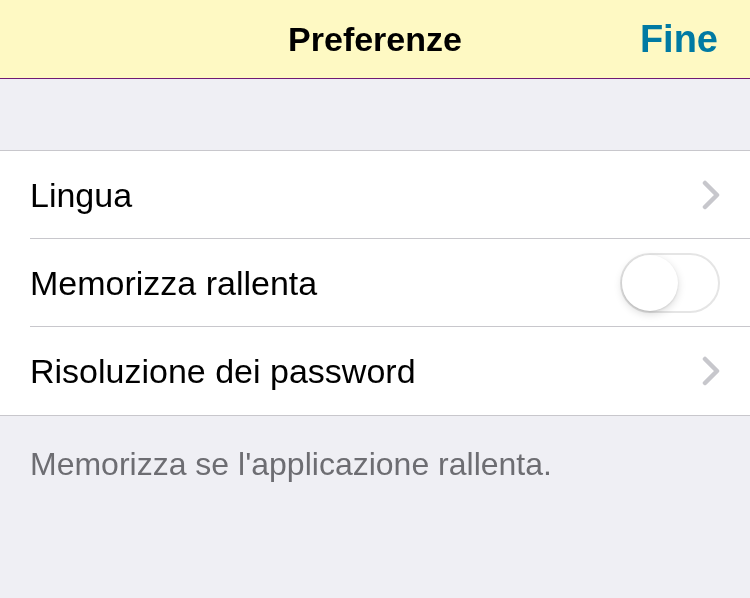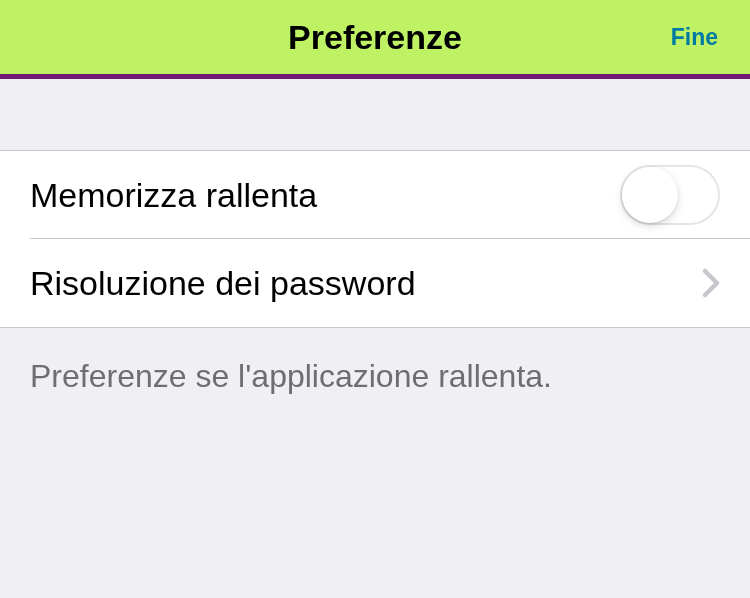--- a/index.html
+++ b/index.html
@@ -10,36 +10,36 @@
       -webkit-font-smoothing: antialiased;
     }
     body {
       width: 750px;
       height: 598px;
       background: #efeff4;
       overflow: hidden;
     }
     .header {
       height: 79px;
-      background: #bef264;
-      border-bottom: 5px solid #701a75;
+      background: #fef9c3;
+      border-bottom: 1px solid #701a75;
       display: flex;
       align-items: center;
       justify-content: center;
       position: relative;
     }
     .header-title {
       font-size: 34px;
       font-weight: 600;
       color: #000;
     }
     .header-done {
       position: absolute;
       right: 32px;
-      font-size: 23px;
+      font-size: 38px;
       font-weight: 600;
       color: #007aa3;
       cursor: pointer;
     }
     .spacer {
       height: 71px;
     }
     .list {
       background: #fff;
       border-top: 1px solid #c8c7cc;
@@ -106,26 +106,32 @@
 
 <div class="header">
   <div class="header-title">Preferenze</div>
   <div class="header-done">Fine</div>
 </div>
 
 <div class="spacer"></div>
 
 <div class="list">
   <div class="list-item">
+    <div class="list-label">Lingua</div>
+    <svg class="chevron" viewBox="0 0 12 20">
+      <polyline points="2,2 10,10 2,18" fill="none" stroke="currentColor" stroke-width="3" stroke-linecap="round" stroke-linejoin="round"></polyline>
+    </svg>
+  </div>
+  <div class="list-item">
     <div class="list-label">Memorizza rallenta</div>
     <div class="toggle">
       <div class="toggle-knob"></div>
     </div>
   </div>
   <div class="list-item">
     <div class="list-label">Risoluzione dei password</div>
     <svg class="chevron" viewBox="0 0 12 20">
       <polyline points="2,2 10,10 2,18" fill="none" stroke="currentColor" stroke-width="3" stroke-linecap="round" stroke-linejoin="round"></polyline>
     </svg>
   </div>
 </div>
 
-<div class="footer-text">Preferenze se l'applicazione rallenta.</div>
+<div class="footer-text">Memorizza se l'applicazione rallenta.</div>
 
 </body></html>

